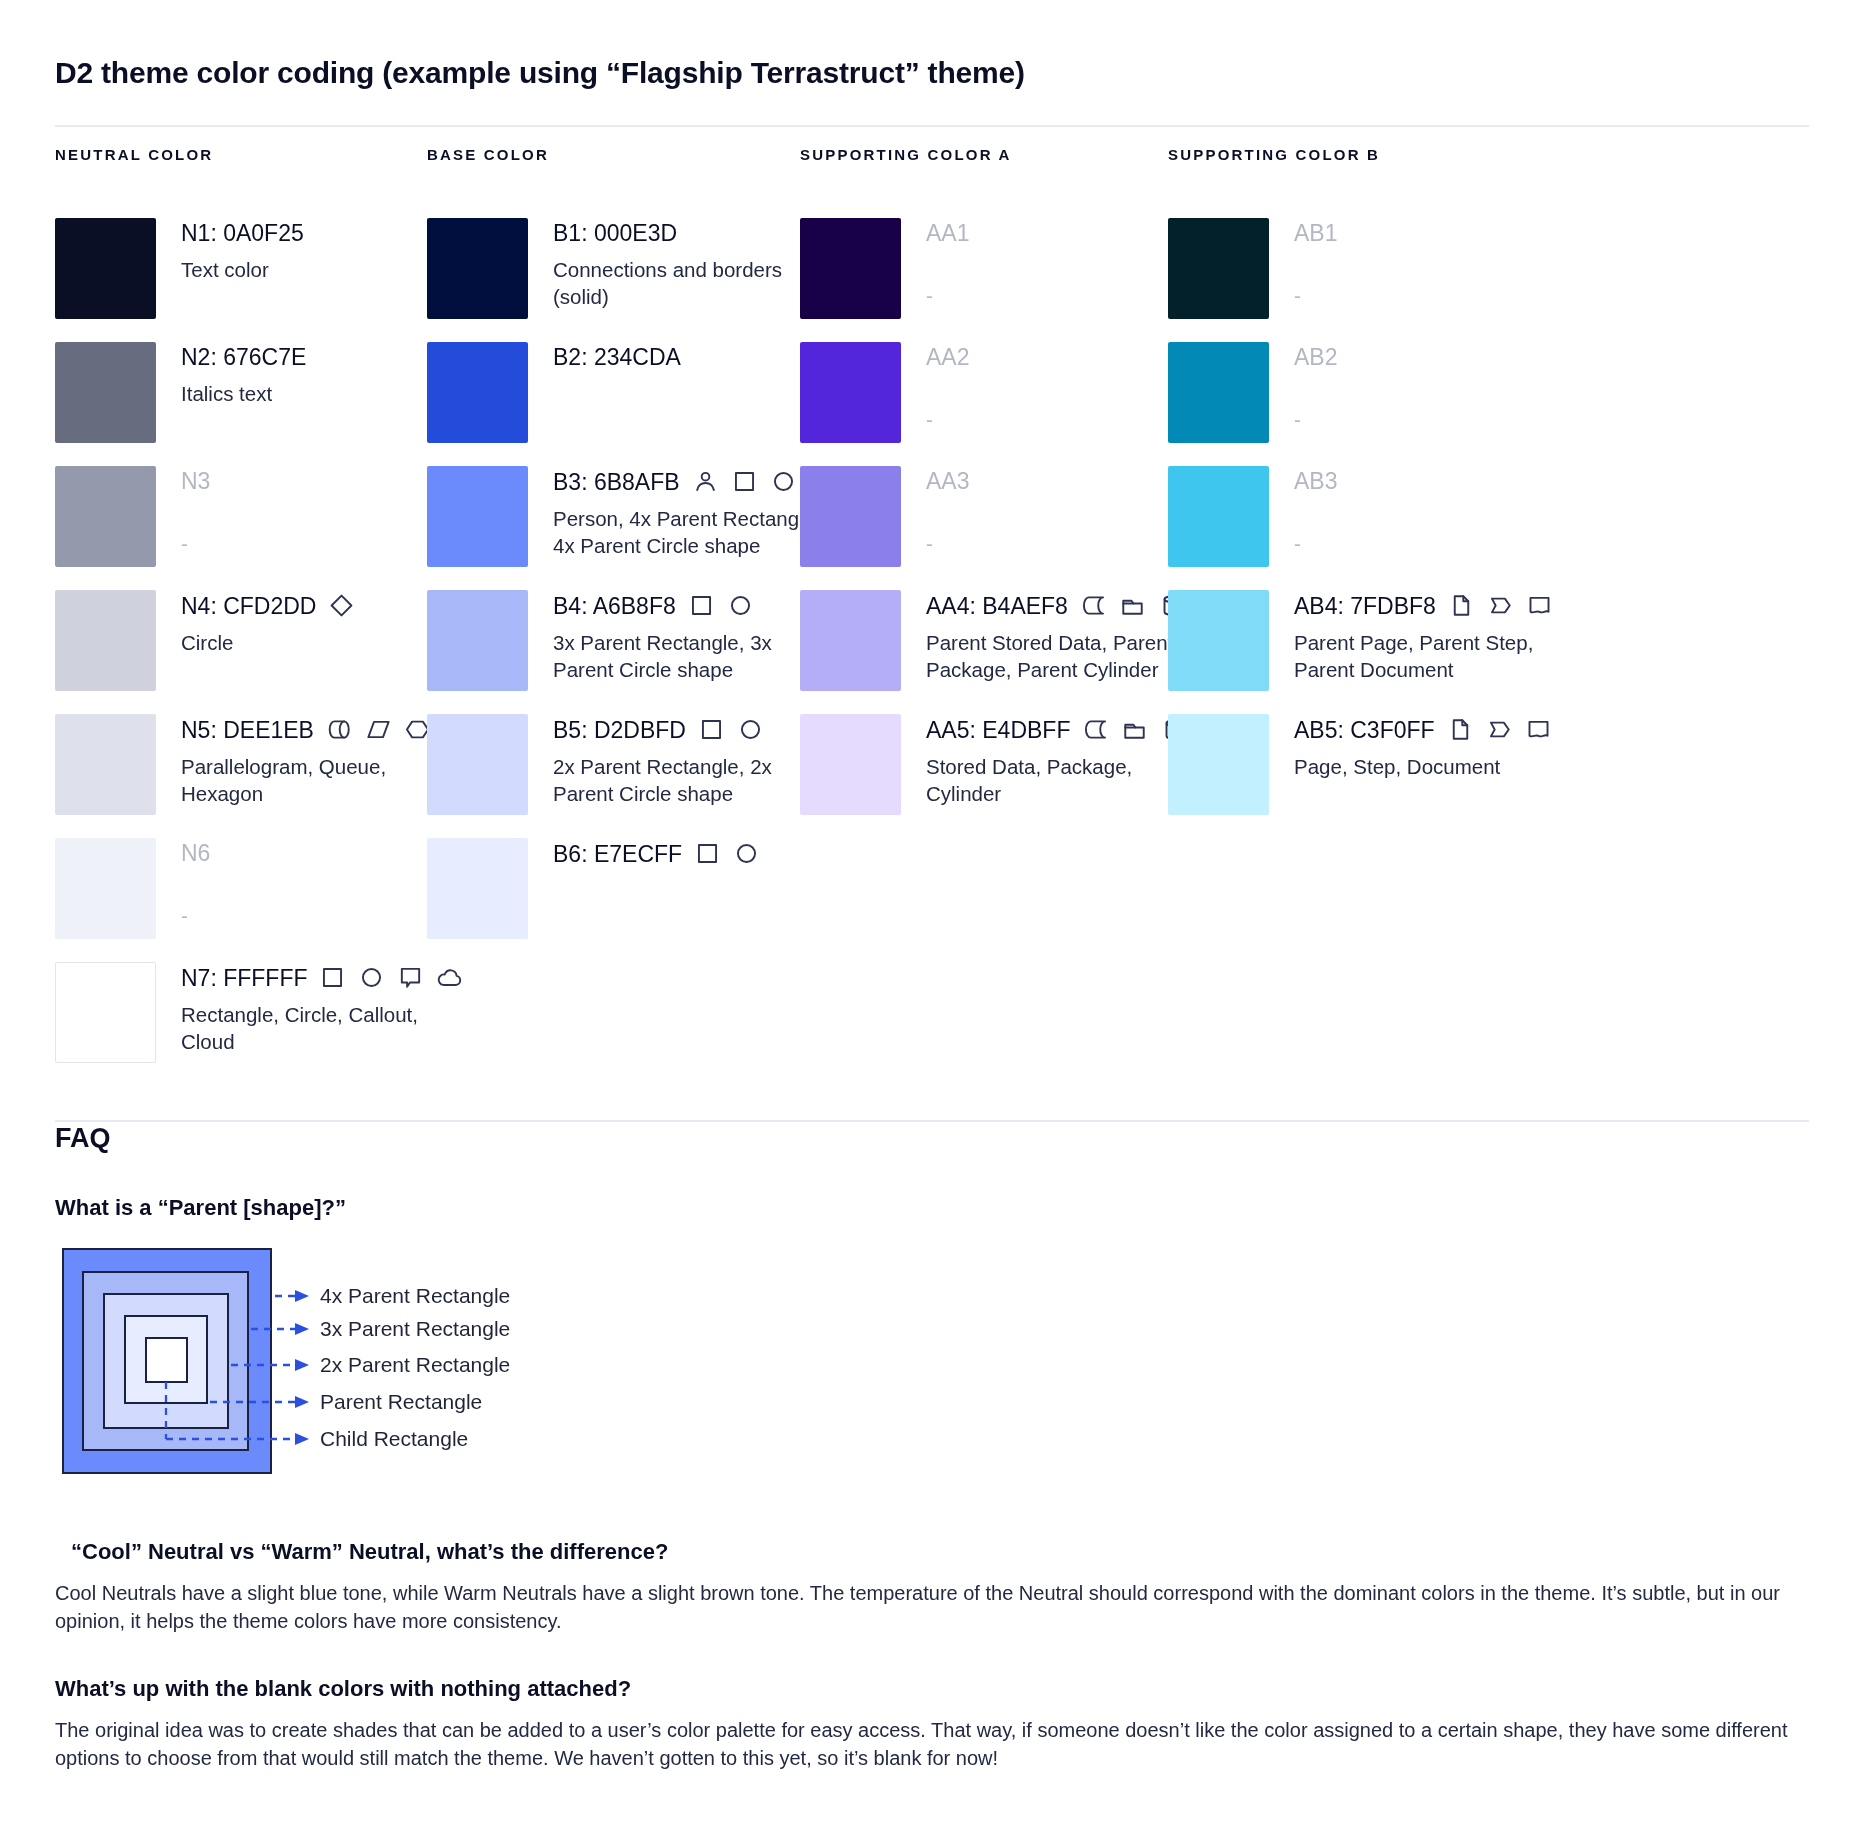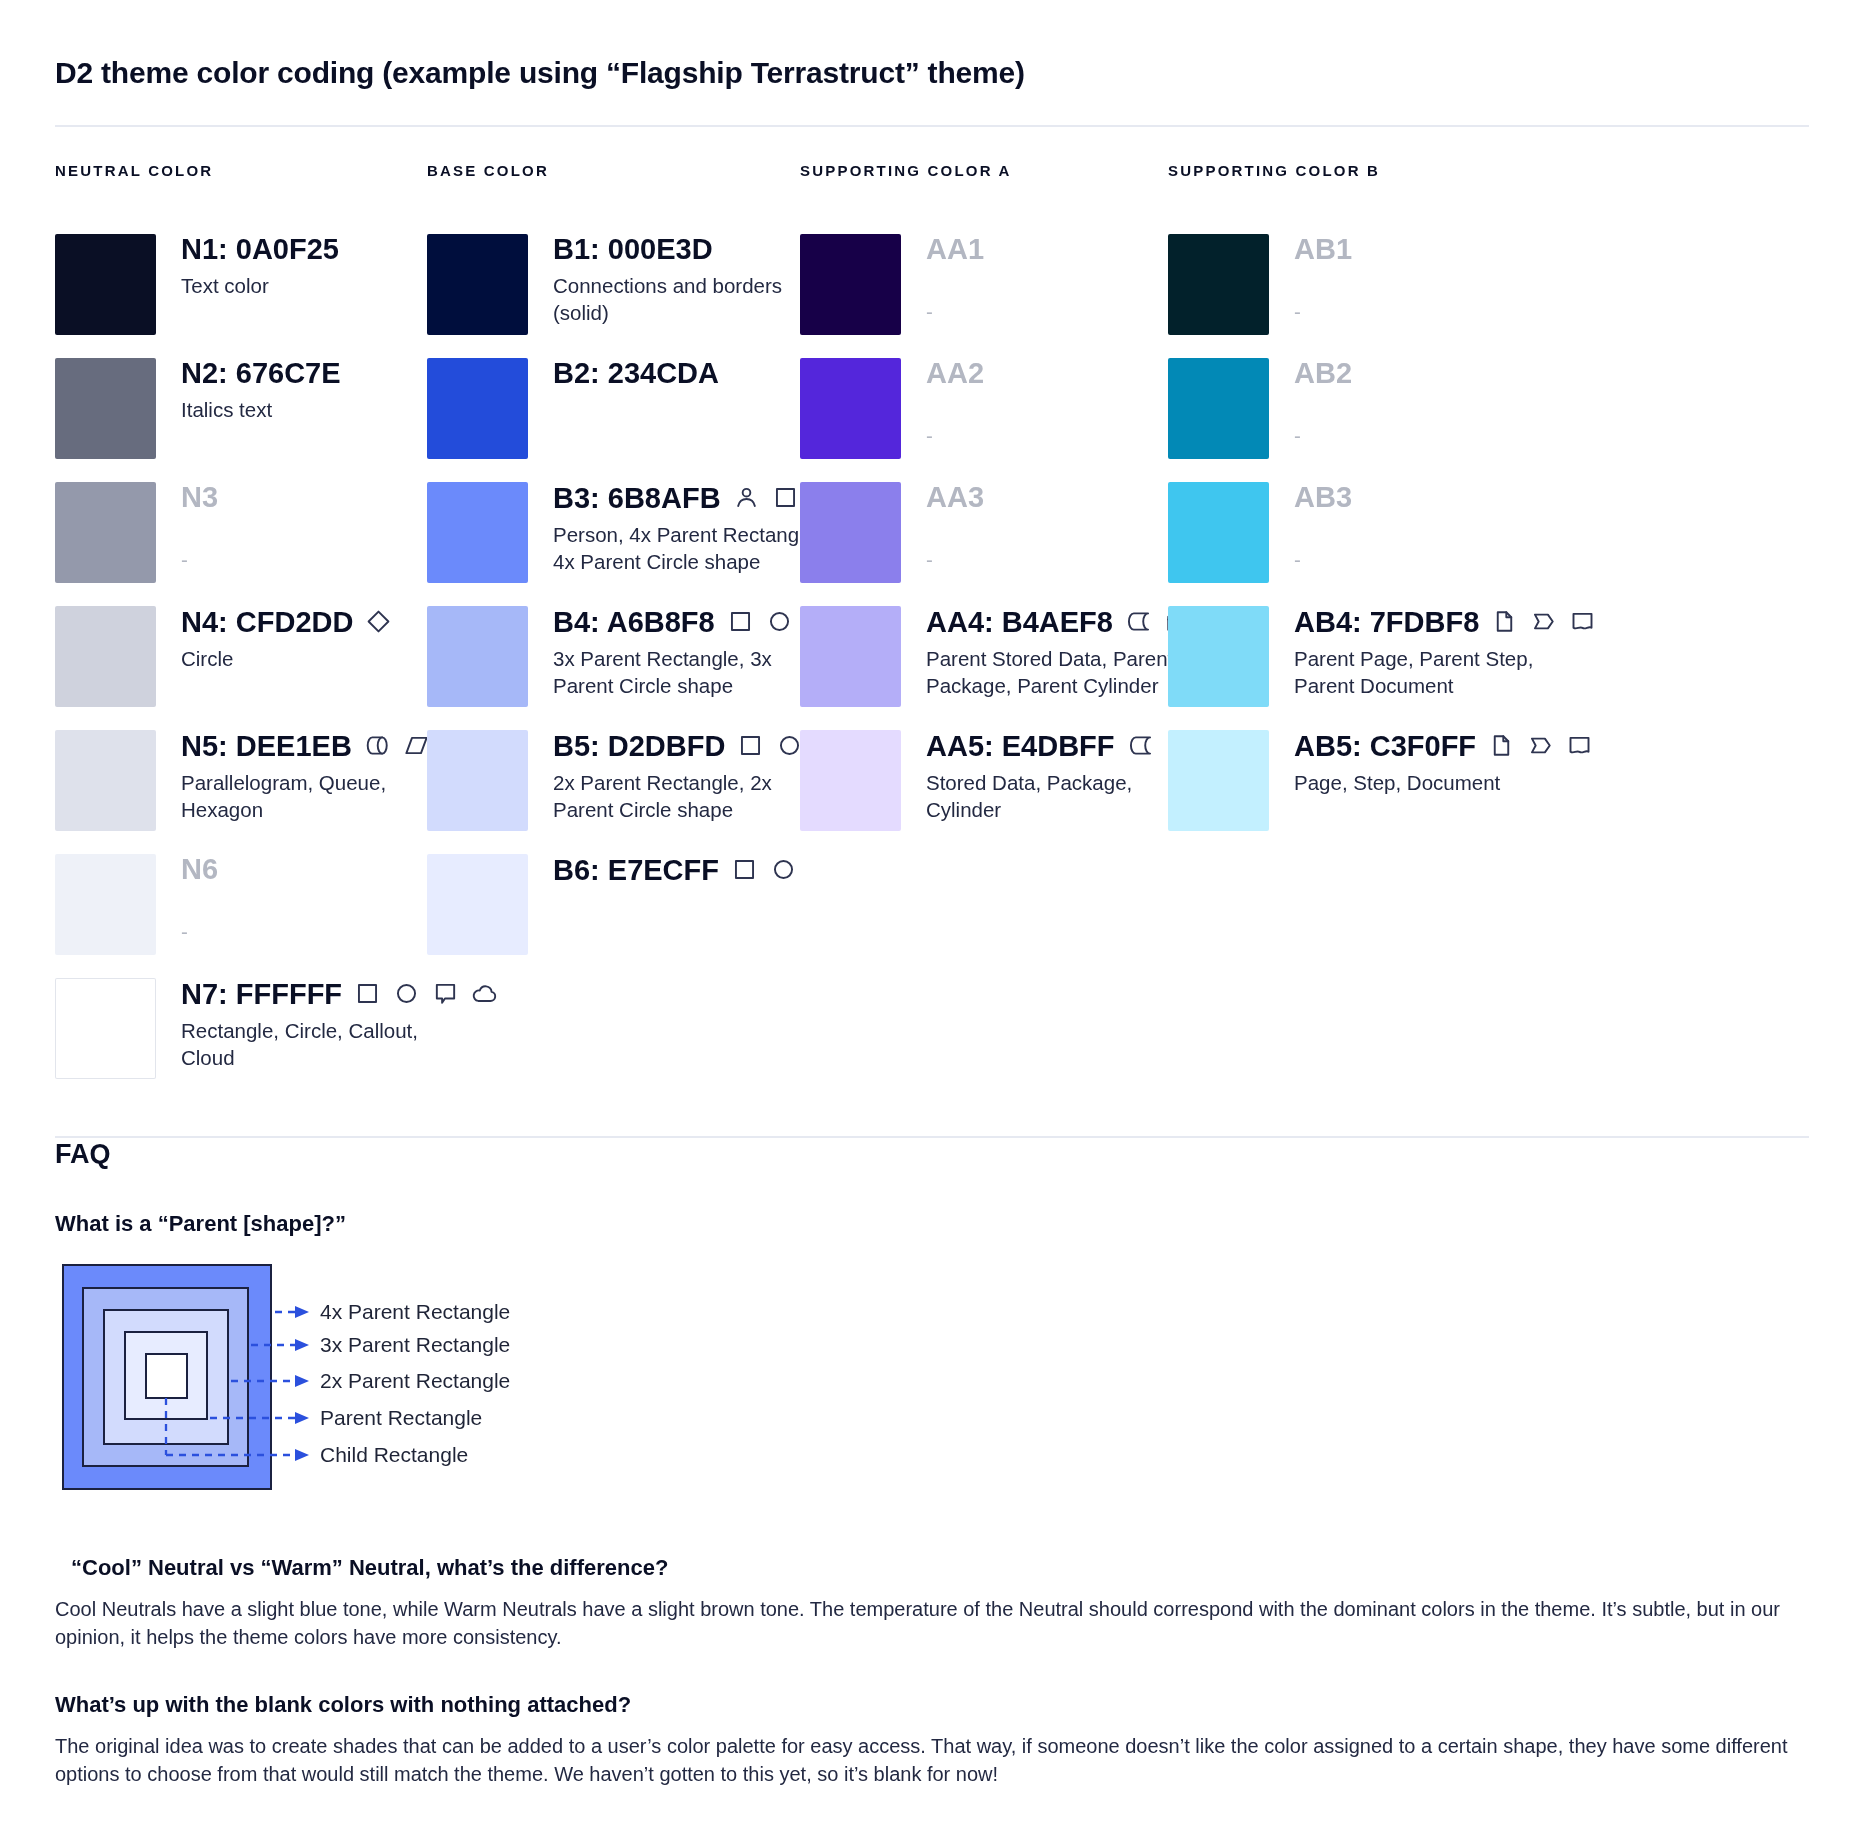--- a/index.html
+++ b/index.html
@@ -5,28 +5,28 @@
   html,body{margin:0;padding:0;background:#ffffff;}
   body{
     width:1864px;height:1832px;overflow:hidden;
     font-family:"Liberation Sans","DejaVu Sans",sans-serif;
     color:#0A0F25;
   }
   .page{padding:55px 55px 0 55px;}
   .title{font-size:30px;font-weight:700;line-height:36px;letter-spacing:-0.2px;}
   .rule{border:none;border-top:2px solid #E6E9F1;margin:34px 0 0 0;}
   
-  .palette{display:grid;grid-template-columns:372px 373px 368px 1fr;margin-top:36px;}
+  .palette{display:grid;grid-template-columns:372px 373px 368px 1fr;margin-top:20px;}
   .col-header{font-size:15px;font-weight:700;letter-spacing:2.2px;color:#0A0F25;line-height:15px;margin-bottom:56px;}
   .entry{display:flex;align-items:flex-start;height:124px;}
   .swatch{width:101px;height:101px;border-radius:2px;flex:0 0 auto;}
   .swatch.bordered{box-shadow:inset 0 0 0 1px #E2E5EC;}
   .meta{margin-left:25px;padding-top:2px;}
   .label-row{display:flex;align-items:center;gap:12px;}
-  .code{font-size:29px;font-weight:700;line-height:26px;color:#0A0F25;white-space:nowrap;}
+  .code{font-size:23px;font-weight:400;line-height:26px;color:#0A0F25;white-space:nowrap;}
   .label-row.blank .code{color:#B3B7C2;}
   .icon{display:inline-flex;}
   .icon svg{width:27px;height:27px;stroke:#2E3450;fill:none;stroke-width:1.7;stroke-linejoin:round;stroke-linecap:round;}
   .desc{font-size:20.5px;line-height:27px;color:#232942;margin-top:10px;}
   .col:nth-child(1) .desc{width:250px;}
   .col:nth-child(n+2) .desc{width:268px;}
   .desc.blank-desc{color:#B3B7C2;margin-top:36px;}
   
   .faq-title{font-size:27px;font-weight:700;line-height:32px;}
   .faq-q{font-size:22px;font-weight:700;line-height:28px;margin-top:40px;}

